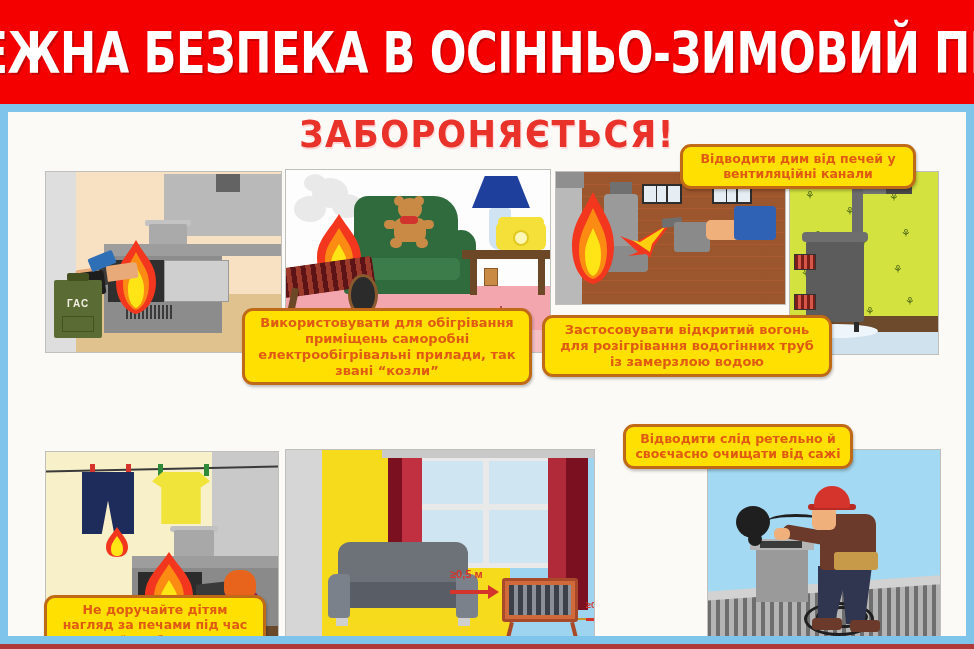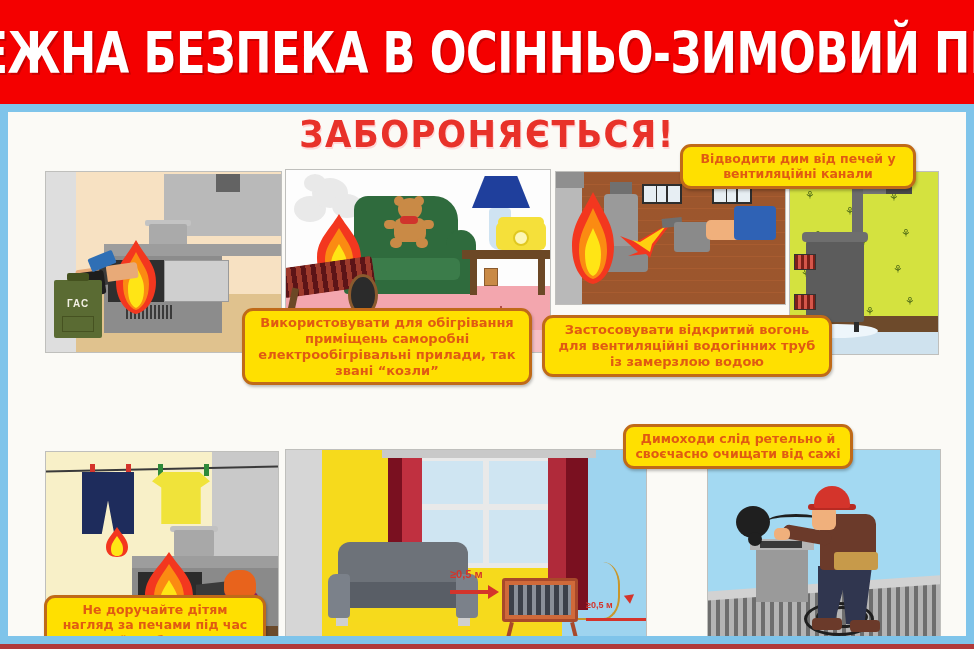--- a/index.html
+++ b/index.html
@@ -179,21 +179,21 @@
   .p5-firebox{ position:absolute; left:92px; top:120px; width:64px; height:40px; background:#2b2b2b; }
   .p5-door{ position:absolute; left:150px; top:130px; width:50px; height:34px; background:#3a3a3a; transform:skewY(-6deg); }
   .p5-base{ position:absolute; left:86px; top:174px; right:0; bottom:0; background:#6b4a2b; }
   .p5-kid-hair{ position:absolute; left:178px; top:118px; width:32px; height:28px; background:#e8631c; border-radius:14px 14px 8px 8px; }
   .p5-kid-face{ position:absolute; left:186px; top:128px; width:20px; height:18px; background:#f0b07c; border-radius:50%; }
   .p5-kid-body{ position:absolute; left:178px; top:140px; width:34px; height:32px; background:#8b2060; border-radius:5px; }
   .p5-kid-legs{ position:absolute; left:182px; top:170px; width:28px; height:16px; background:#2f56b5; border-radius:3px; }
   .p5-kid-arm{ position:absolute; left:156px; top:146px; width:28px; height:10px; background:#f0b07c; border-radius:5px; transform:rotate(6deg); }
 
   
-  #panel-heater{ left:278px; top:338px; width:360px; height:196px; background:#fef9c3; }
+  #panel-heater{ left:278px; top:338px; width:308px; height:196px; background:#fef9c3; }
   .p6-wall{ position:absolute; inset:0; background:#f6da1c; }
   .p6-wall-left{ position:absolute; left:0; top:0; width:36px; height:100%; background:#d6d6d6; }
   .p6-window{ position:absolute; left:130px; top:6px; width:140px; height:112px; background:#cfe5f2; border:5px solid #e9e9e9; }
   .p6-window .mull-v{ position:absolute; left:50%; top:0; width:6px; height:100%; background:#e9e9e9; margin-left:-3px; }
   .p6-window .mull-h{ position:absolute; left:0; top:42%; width:100%; height:6px; background:#e9e9e9; }
   .p6-curtain-l{ position:absolute; left:102px; top:0; width:34px; height:150px; background:#9c1b2e;
                  background-image:linear-gradient(90deg,#7a1020 0 40%,#c03040 40% 100%); }
   .p6-curtain-r{ position:absolute; left:262px; top:0; width:40px; height:160px; background:#9c1b2e;
                  background-image:linear-gradient(90deg,#b02a3a 0 45%,#7a1020 45% 100%); }
   .p6-rail{ position:absolute; left:96px; top:0; width:214px; height:8px; background:#c9c9c9; }
@@ -504,19 +504,19 @@
         <div class="p7-belt"></div>
         <div class="p7-arm"></div>
         <div class="p7-hand"></div>
         <div class="p7-face"></div>
         <div class="p7-helmet-brim"></div>
         <div class="p7-helmet"></div>
       </div>
 
       <div class="callout" id="callout-vent">Відводити  дим від печей у вентиляційні канали</div>
       <div class="callout" id="callout-homemade">Використовувати для обігрівання приміщень саморобні електрообігрівальні прилади, так звані “козли”</div>
-      <div class="callout" id="callout-openfire">Застосовувати відкритий вогонь для вентиляційні водогінних труб із замерзлою водою</div>
-      <div class="callout" id="callout-chimney">Димоходи слід ретельно й своєчасно очищати від сажі</div>
+      <div class="callout" id="callout-openfire">Застосовувати відкритий вогонь для розігрівання водогінних труб із замерзлою водою</div>
+      <div class="callout" id="callout-chimney">Відводити слід ретельно й своєчасно очищати від сажі</div>
       <div class="callout" id="callout-children">Не доручайте дітям нагляд за печами під час їх роботи</div>
 
     </div>
   </div>
 </div>
 
 </body></html>

